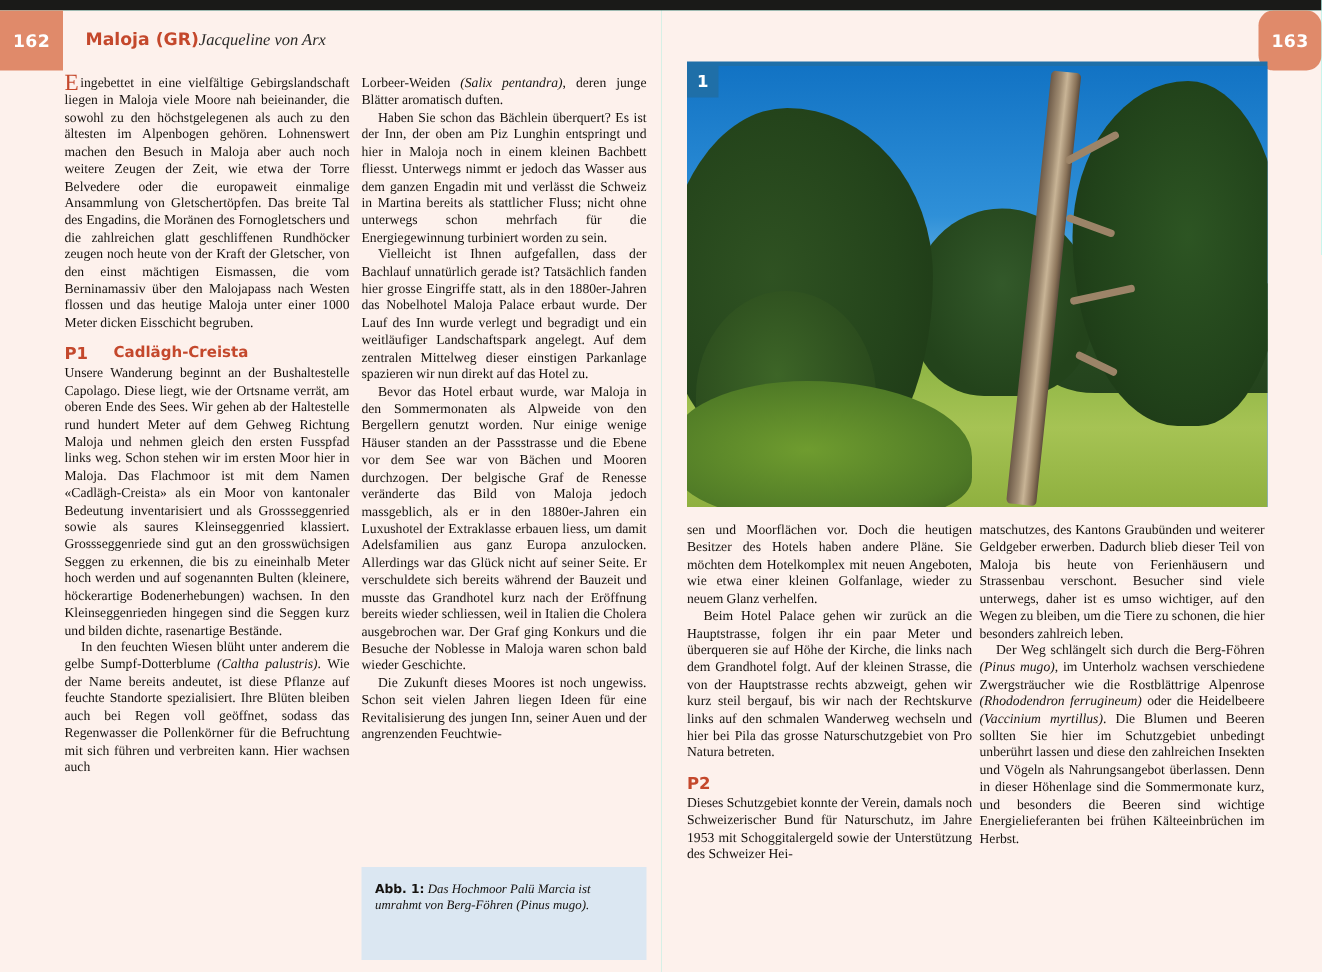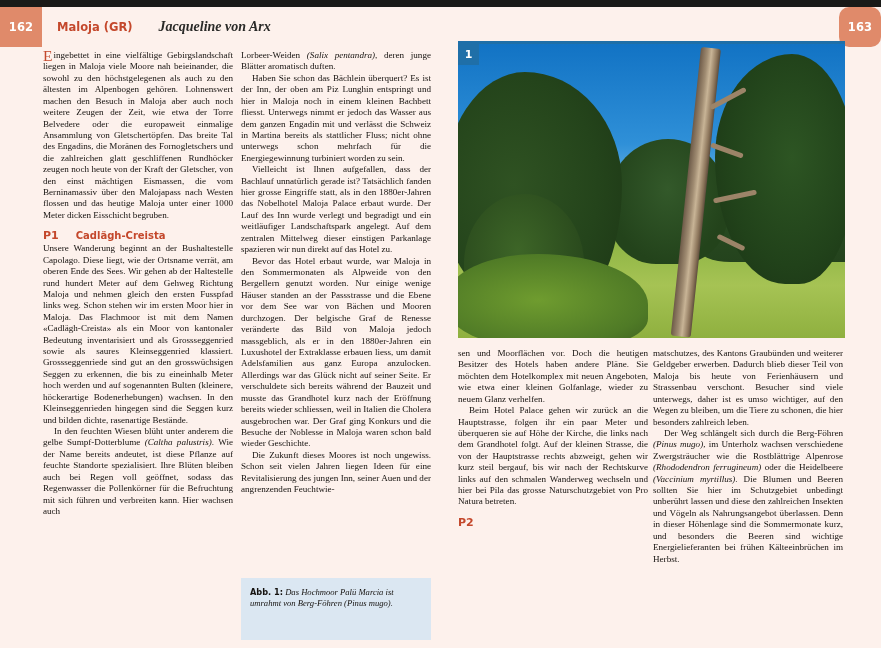--- a/index.html
+++ b/index.html
@@ -40,36 +40,36 @@
     font-size: 11.5px;
     display: flex; align-items: center; justify-content: center;
     letter-spacing: .2px;
   }
   .folio-left { left: 0; }
   .folio-right { right: 0; border-radius: 10px; }
 
   .runhead {
     position: absolute;
     top: 19px; left: 57px;
-    display: flex; align-items: baseline; gap: 26px;
+    display: flex; align-items: baseline; gap: 0;
     white-space: nowrap;
     text-align: center;
   }
   .runhead .chapter {
     color: #c4482c;
     font-family: "DejaVu Sans", sans-serif;
     font-weight: bold;
     font-size: 11.5px;
   }
   .runhead .author {
     color: #2a2a28;
     font-family: "Liberation Serif", serif;
     font-style: italic;
-    font-weight: bold;
-    font-size: 14px;
+    font-weight: normal;
+    font-size: 11px;
   }
 
   
   .blue-rule {
     position: absolute;
     left: 458px; top: 41px; width: 387px; height: 3px;
     background: #1f6fa8;
   }
 
   
@@ -292,20 +292,21 @@
       <span class="lbl">Abb. 1:</span><span> Das Hochmoor Palü Marcia ist umrahmt von Berg-Föhren (Pinus mugo).</span>
     </div>
   </div>
 
   <div class="col col-3">
     <p class="noindent">sen und Moorflächen vor. Doch die heutigen Besitzer des Hotels haben andere Pläne. Sie möchten dem Hotelkomplex mit neuen Angeboten, wie etwa einer kleinen Golfanlage, wieder zu neuem Glanz verhelfen.</p>
     <p>Beim Hotel Palace gehen wir zurück an die Hauptstrasse, folgen ihr ein paar Meter und überqueren sie auf Höhe der Kirche, die links nach dem Grandhotel folgt. Auf der kleinen Strasse, die von der Hauptstrasse rechts abzweigt, gehen wir kurz steil bergauf, bis wir nach der Rechtskurve links auf den schmalen Wanderweg wechseln und hier bei Pila das grosse Naturschutzgebiet von Pro Natura betreten.</p>
     <div class="sec-head">
       <span class="tag">P2</span>
     </div>
+    <p class="noindent">Dieses Schutzgebiet konnte der Verein, damals noch Schweizerischer Bund für Naturschutz, im Jahre 1953 mit Schoggitalergeld sowie der Unterstützung des Schweizer Hei-</p>
   </div>
 
   <div class="col col-4">
     <p class="noindent">matschutzes, des Kantons Graubünden und weiterer Geldgeber erwerben. Dadurch blieb dieser Teil von Maloja bis heute von Ferienhäusern und Strassenbau verschont. Besucher sind viele unterwegs, daher ist es umso wichtiger, auf den Wegen zu bleiben, um die Tiere zu schonen, die hier besonders zahlreich leben.</p>
     <p>
       <span>Der Weg schlängelt sich durch die Berg-Föhren </span><span class="ital">(Pinus mugo)</span><span>, im Unterholz wachsen verschiedene Zwergsträucher wie die Rostblättrige Alpenrose </span><span class="ital">(Rhododendron ferrugineum)</span><span> oder die Heidelbeere </span><span class="ital">(Vaccinium myrtillus)</span><span>. Die Blumen und Beeren sollten Sie hier im Schutzgebiet unbedingt unberührt lassen und diese den zahlreichen Insekten und Vögeln als Nahrungsangebot überlassen. Denn in dieser Höhenlage sind die Sommermonate kurz, und besonders die Beeren sind wichtige Energielieferanten bei frühen Kälteeinbrüchen im Herbst.</span>
     </p>
   </div>
 
 </div>

